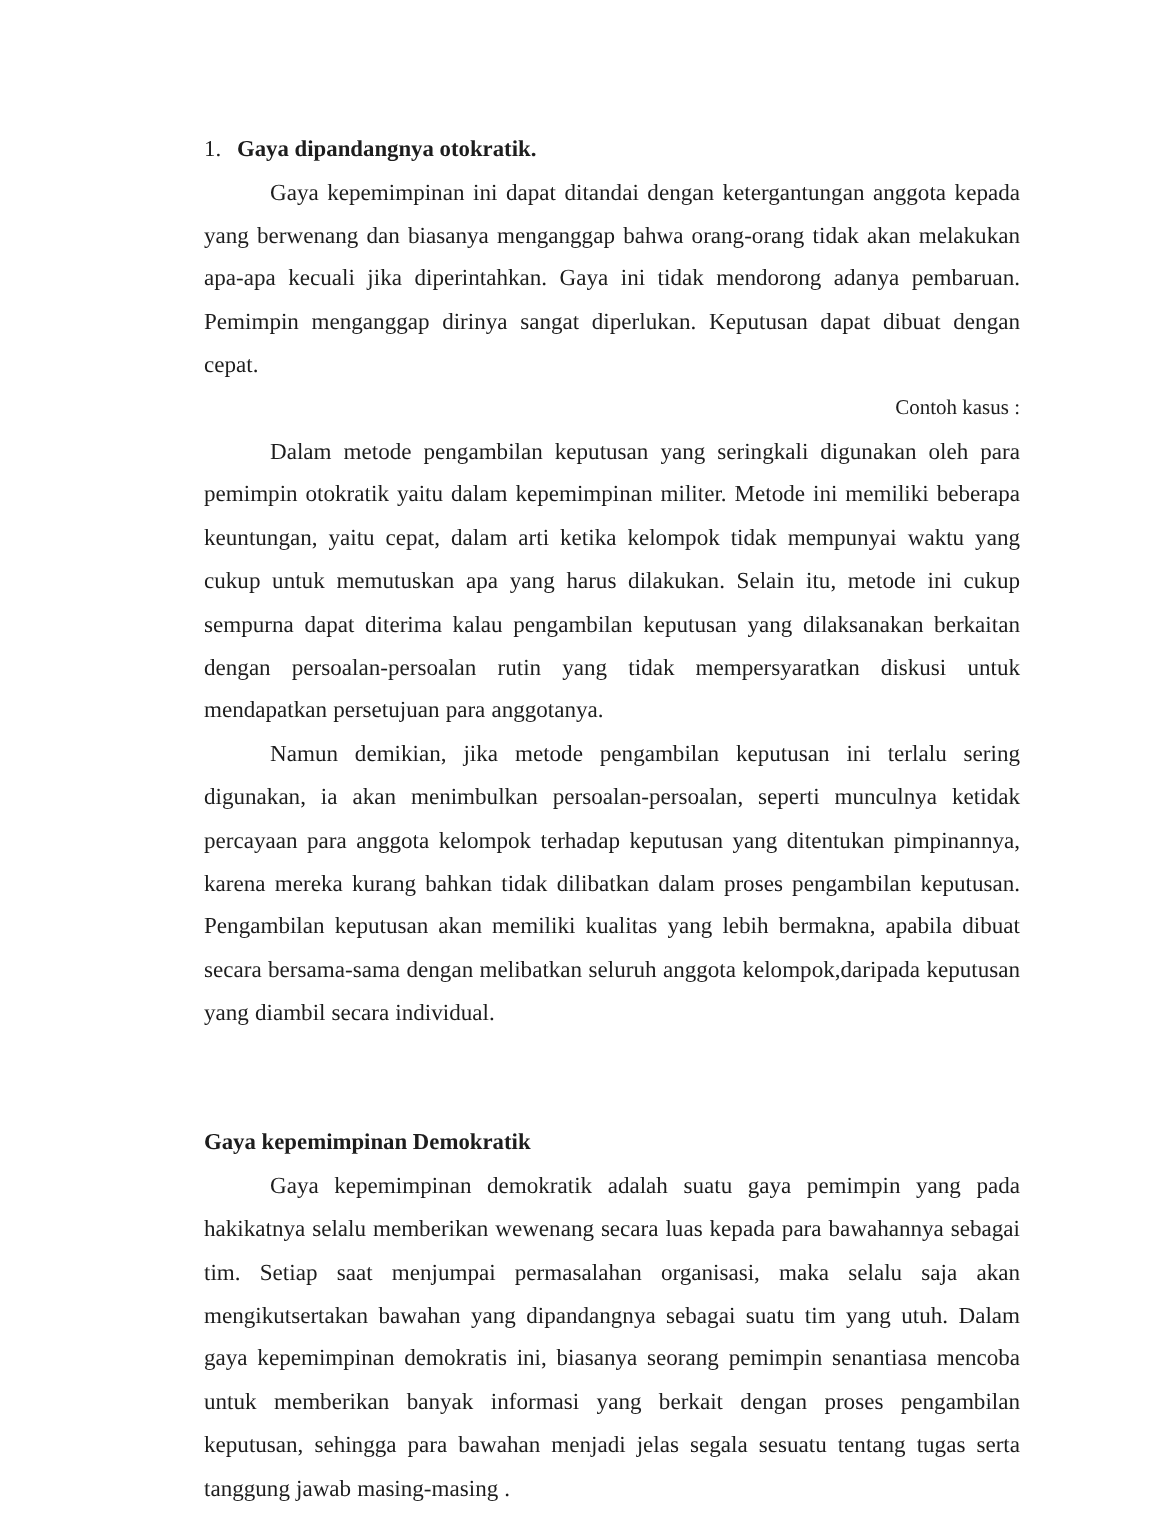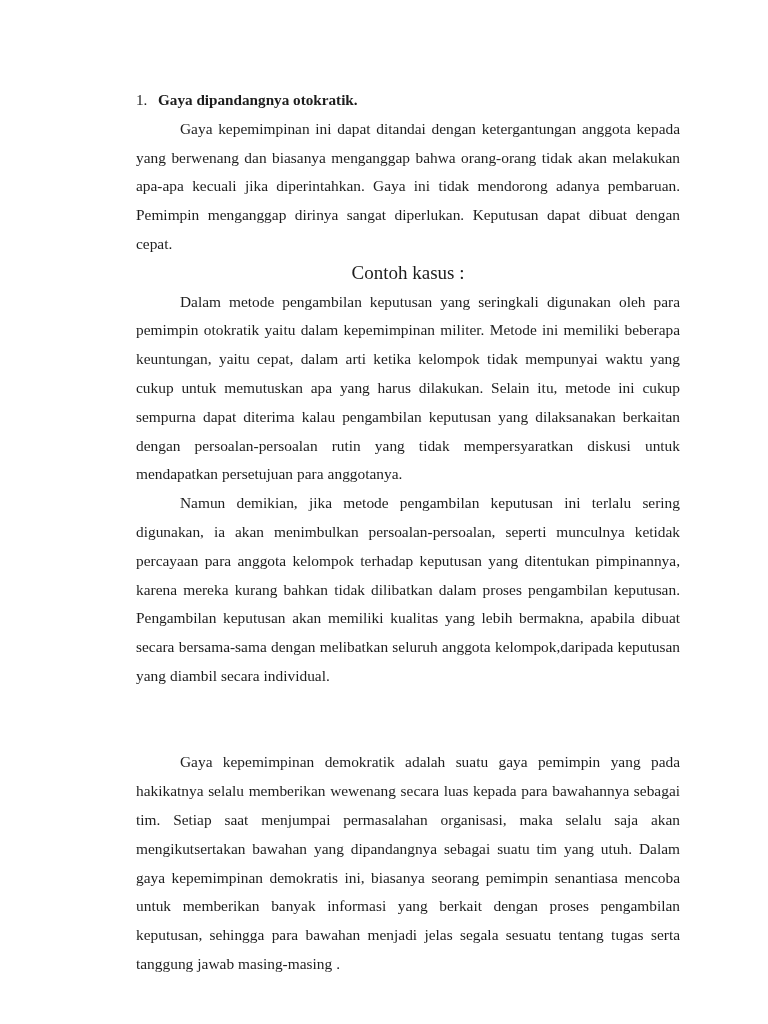--- a/index.html
+++ b/index.html
@@ -51,24 +51,24 @@
   .para {
     font-size: 15.4px;
     line-height: 28.8px;
     margin: 0;
     text-align: justify;
     text-justify: inter-word;
     text-indent: 44px;
     word-spacing: 0.2px;
   }
   .line-plain {
-    font-size: 19px;
+    font-size: 14px;
     line-height: 28.8px;
     margin: 0;
-    text-align: center;
+    text-align: right;
     text-indent: 0;
   }
   .gap-2 { height: 57.6px; }
 </style>
 </head>
 <body>
 
 <div class="page">
   <div class="content">
 
@@ -80,17 +80,18 @@
     <p class="para">Gaya kepemimpinan ini dapat ditandai dengan ketergantungan anggota kepada yang berwenang dan biasanya menganggap bahwa orang-orang tidak akan melakukan apa-apa kecuali jika diperintahkan. Gaya ini tidak mendorong adanya pembaruan. Pemimpin menganggap dirinya sangat diperlukan. Keputusan dapat dibuat dengan cepat.</p>
 
     <p class="line-plain">Contoh kasus :</p>
 
     <p class="para">Dalam metode pengambilan keputusan yang seringkali digunakan oleh para pemimpin otokratik yaitu dalam kepemimpinan militer. Metode ini memiliki beberapa keuntungan, yaitu cepat, dalam arti ketika kelompok tidak mempunyai waktu yang cukup untuk memutuskan apa yang harus dilakukan. Selain itu, metode ini cukup sempurna dapat diterima kalau pengambilan keputusan yang dilaksanakan berkaitan dengan persoalan-persoalan rutin yang tidak mempersyaratkan diskusi untuk mendapatkan persetujuan para anggotanya.</p>
 
     <p class="para">Namun demikian, jika metode pengambilan keputusan ini terlalu sering digunakan, ia akan menimbulkan persoalan-persoalan, seperti munculnya ketidak percayaan para anggota kelompok terhadap keputusan yang ditentukan pimpinannya, karena mereka kurang bahkan tidak dilibatkan dalam proses pengambilan keputusan. Pengambilan keputusan akan memiliki kualitas yang lebih bermakna, apabila dibuat secara bersama-sama dengan melibatkan seluruh anggota kelompok,daripada keputusan yang diambil secara individual.</p>
 
     <div class="gap-2"></div>
 
+    <h2 class="heading-plain">Gaya kepemimpinan Demokratik</h2>
 
     <p class="para">Gaya kepemimpinan demokratik adalah suatu gaya pemimpin yang pada hakikatnya selalu memberikan wewenang secara luas kepada para bawahannya sebagai tim. Setiap saat menjumpai permasalahan organisasi, maka selalu saja akan mengikutsertakan bawahan  yang dipandangnya sebagai suatu tim yang utuh. Dalam gaya kepemimpinan demokratis ini, biasanya seorang pemimpin senantiasa mencoba untuk memberikan banyak informasi yang berkait dengan proses pengambilan keputusan, sehingga para bawahan menjadi jelas segala sesuatu tentang tugas serta tanggung jawab masing-masing .</p>
 
   </div>
 </div>
 
 </body></html>

